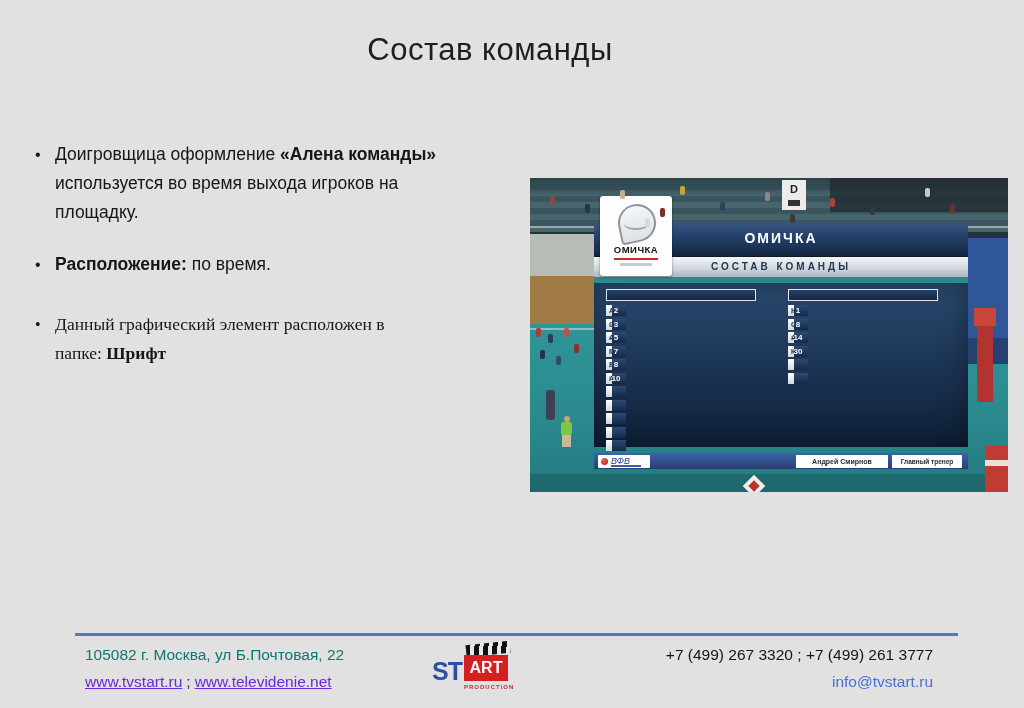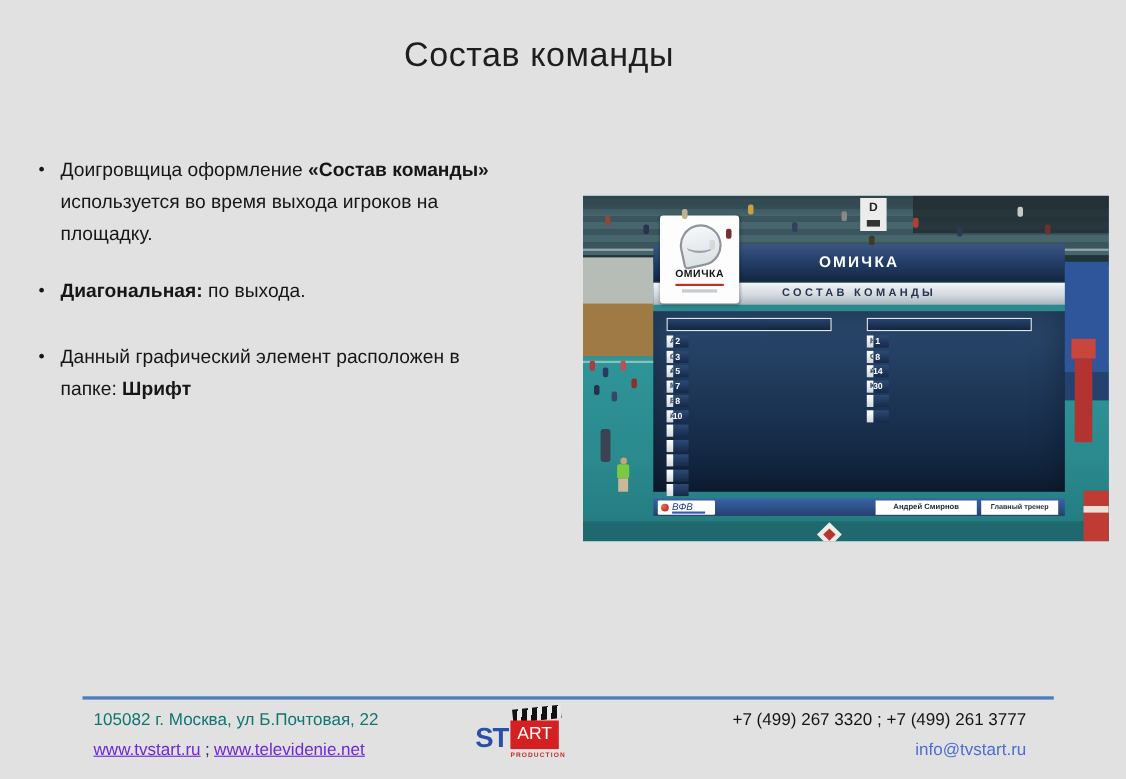--- a/index.html
+++ b/index.html
@@ -17,21 +17,21 @@
   }
   
   .bullets{position:absolute;left:33px;top:140px;width:478px;}
   .bullet{position:relative;padding-left:22px;font-size:17.5px;line-height:29px;}
   .bullet::before{content:"•";position:absolute;left:2px;top:0;font-size:16px;}
   .bullet-text{white-space:pre-wrap;}
   .bullet .b{font-weight:bold;}
   .bullet.m1{margin-bottom:23px;}
   .bullet.m2{margin-bottom:31px;}
   .bullet.m3{margin-bottom:28px;}
-  .bullet.m4{margin-bottom:12px;}
+  .bullet.m4{margin-bottom:12px;font-family:Liberation Serif, serif;}
   
   .photo{
     position:absolute;left:530px;top:178px;width:478px;height:314px;
     background:#2a8a8e;overflow:hidden;
   }
   .photo *{position:absolute;}
   .stands{left:0;top:0;width:478px;height:56px;
     background:repeating-linear-gradient(180deg,#46656d 0 6px,#3a555d 6px 12px);}
   .stands-shade{left:0;top:0;width:478px;height:18px;background:linear-gradient(#2c4249,rgba(44,66,73,0));}
   .railing{left:0;top:48px;width:478px;height:2px;background:#c6cdcb;opacity:.65;}
@@ -117,33 +117,33 @@
   .footer-links .sep{color:#2a2a66;margin:0 4px;}
   .footer-phones{position:absolute;left:608px;top:646px;width:325px;text-align:right;font-size:15.5px;color:#141414;}
   .footer-email{position:absolute;left:608px;top:673px;width:325px;text-align:right;font-size:15.5px;color:#4a6fd0;}
   
   .start-logo{position:absolute;left:430px;top:642px;width:84px;height:56px;}
   .start-logo *{position:absolute;}
   .st-text{left:2px;top:15px;font-size:25px;font-weight:bold;color:#2a50a4;letter-spacing:-1px;}
   .clapper{left:36px;top:1px;width:44px;height:12px;background:
     repeating-linear-gradient(100deg,#111 0 5px,#e8e8e8 5px 9px);transform:rotate(-6deg);}
   .art-box{left:34px;top:13px;width:44px;height:26px;background:#d42020;}
-  .art-text{left:0;top:4px;width:44px;text-align:center;font-size:16px;font-weight:normal;color:#fff;}
+  .art-text{left:0;top:4px;width:44px;text-align:center;font-size:16px;font-weight:bold;color:#fff;}
   .production{left:34px;top:42px;width:48px;font-size:6px;font-weight:bold;color:#c03028;letter-spacing:1px;}
 </style>
 </head>
 <body>
 
 <div class="slide-title">Состав команды</div>
 
 <div class="bullets">
-    <div class="bullet m1"><span class="bullet-text"><span>Доигровщица оформление </span><span class="b">«Состав команды»</span><span>
+    <div class="bullet m1"><span class="bullet-text"><span>Доигровщица оформление </span><span class="b">«Алена команды»</span><span>
 используется во время выхода игроков на
 площадку.</span></span></div>
-    <div class="bullet m2"><span class="bullet-text"><span class="b">Диагональная:</span><span> по выхода.</span></span></div>
+    <div class="bullet m2"><span class="bullet-text"><span class="b">Расположение:</span><span> по время.</span></span></div>
     <div class="bullet m4"><span class="bullet-text"><span>Данный графический элемент расположен в
 папке: </span><span class="b">Шрифт</span></span></div>
   </div>
 
 <div class="photo">
   <div class="stands"></div>
   <div class="stands-shade"></div>
   <div class="railing"></div>
   <div class="dark-corner"></div>
   <div class="under-stands"></div>

